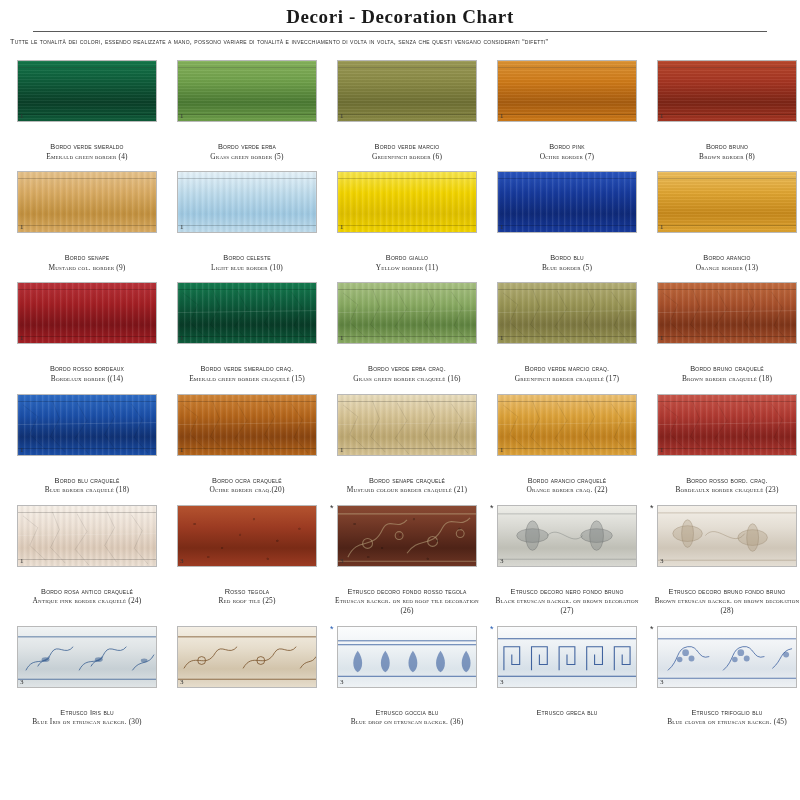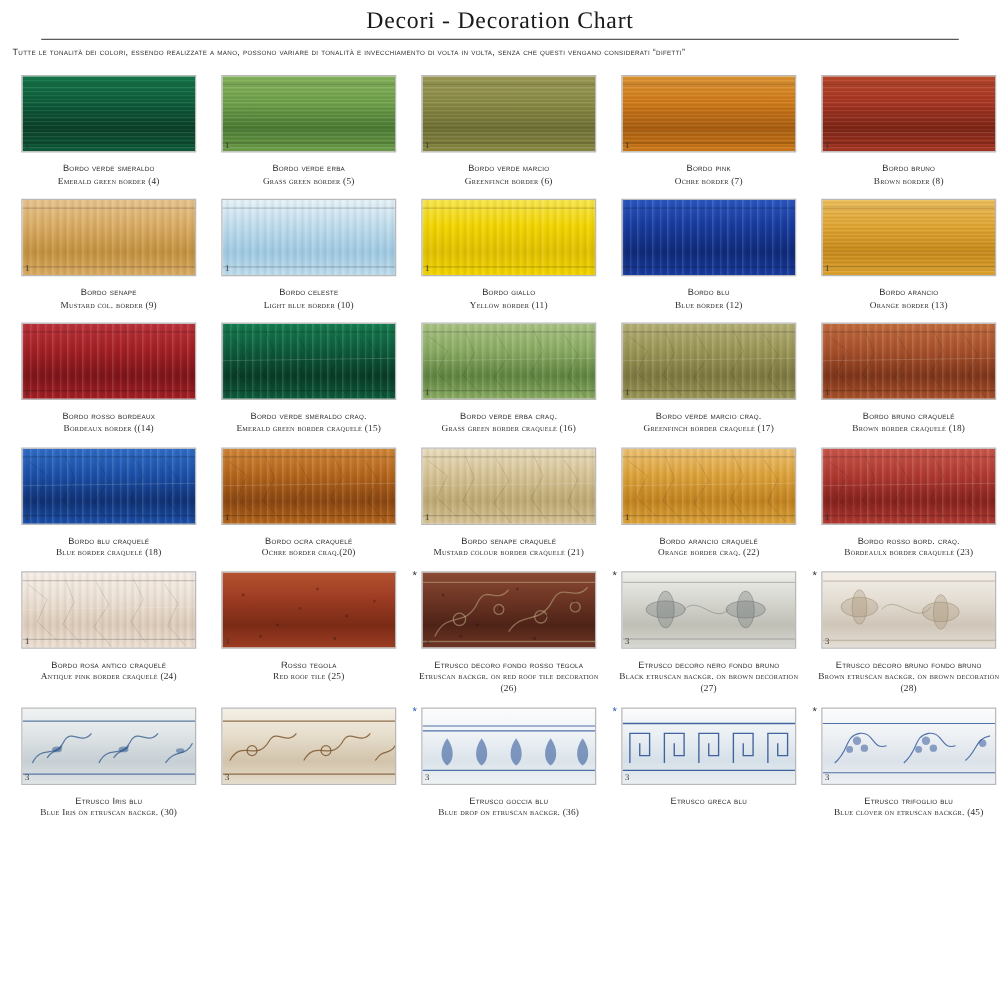--- a/index.html
+++ b/index.html
@@ -21,21 +21,21 @@
     box-sizing: border-box;
     padding: 4px 10px 0 10px;
   }
   .title {
     text-align: center;
     font-family: "Liberation Serif", serif;
     font-size: 19px;
     letter-spacing: 0.6px;
     color: #1a1a1a;
     margin: 2px 0 3px 0;
-    font-weight: normal;
+    font-weight: bold;
   }
   .title-rule {
     width: 94%;
     margin: 0 auto 5px auto;
     border-bottom: 1px solid #5a5a5a;
   }
   .subtitle {
     text-align: left;
     font-size: 7.2px;
     letter-spacing: 0.25px;
@@ -80,21 +80,21 @@
   .star {
     position: absolute;
     left: -7px;
     top: -2px;
     font-size: 9px;
     color: #2b2b2b;
     z-index: 5;
   }
   .star.blue { color: #2057b0; }
   .caption {
-    margin-top: 8px;
+    margin-top: 20px;
     text-align: center;
     font-size: 7.4px;
     line-height: 9.6px;
     font-variant: small-caps;
     letter-spacing: 0.2px;
     color: #2b2b2b;
     width: 150px;
   }
   .caption .l2 { display: block; font-family: Liberation Serif, serif; }
   
@@ -275,21 +275,21 @@
 
       <div class="swatch" style="background:linear-gradient(to bottom, #2a55bd 0%, #173a9c 35%, #0f2a79 70%, #173a9c 100%);">
         <div class="grain-h"></div>
             <div class="border-line-top"></div>
             <div class="border-line-bot"></div>
         <span class="swatch-num">1</span>
       </div>
     </div>
     <div class="caption">
       <span>Bordo blu</span>
-      <span class="l2">Blue border (12)</span>
+      <span class="l2">Blue border (5)</span>
     </div>
       </div>
       <div class="cell">
     <div class="swatch-wrap">
 
       <div class="swatch" style="background:linear-gradient(to bottom, #edbe5d 0%, #e0a531 35%, #c88a1c 70%, #e0a531 100%);">
         <div class="grain"></div>
             <div class="border-line-top"></div>
             <div class="border-line-bot"></div>
         <span class="swatch-num">1</span>

